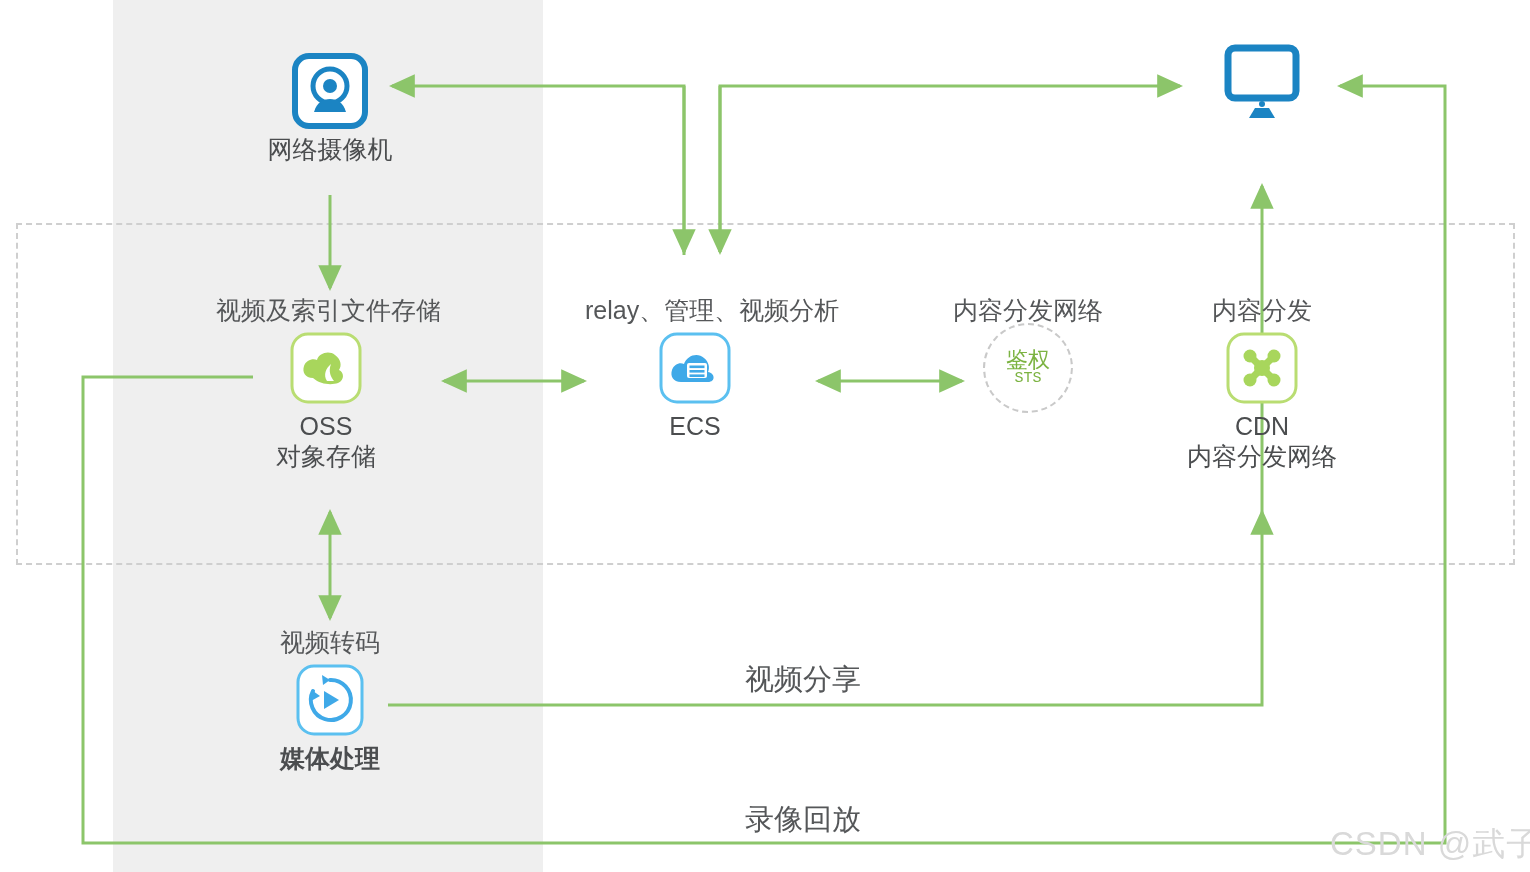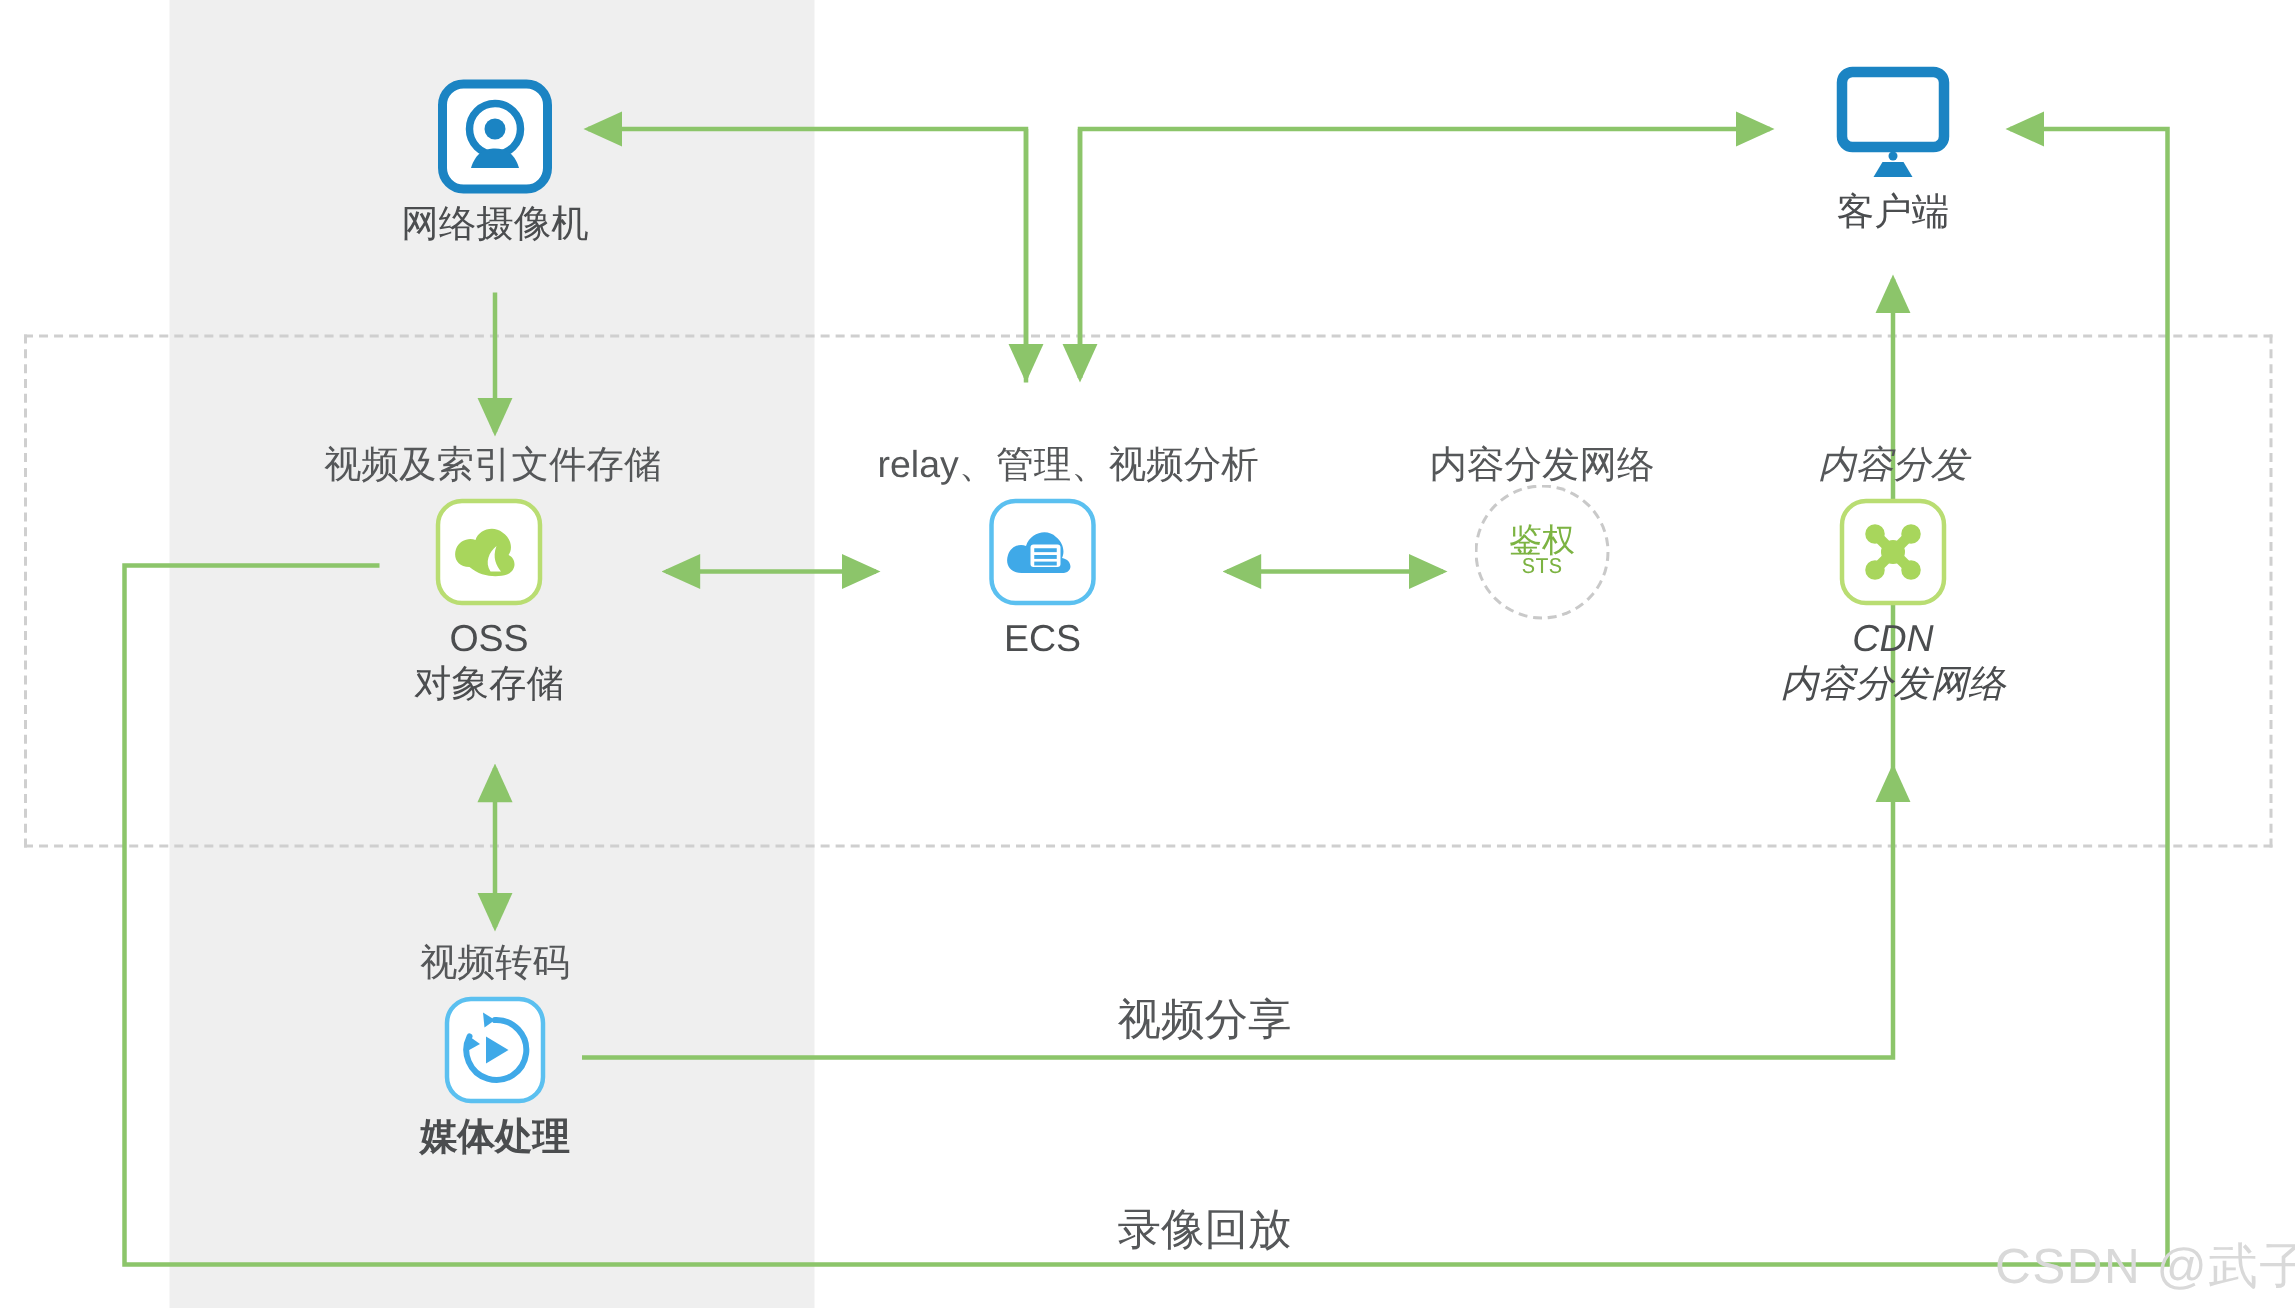--- a/index.html
+++ b/index.html
@@ -145,23 +145,20 @@
   </div>
 
   <div class="node" style="left:1152px;top:40px;">
     <div class="icon-wrap">
       <svg width="86" height="82" viewBox="0 0 86 82">
         <rect x="9" y="6" width="68" height="50" rx="7" ry="7" fill="#ffffff" stroke="#1b84c3" stroke-width="7"></rect>
         <circle cx="43" cy="62" r="3" fill="#1b84c3"></circle>
         <path d="M30,76 L36,66 L50,66 L56,76 z" fill="#1b84c3"></path>
       </svg>
     </div>
-    <div class="cap-bot">
-      <span class="cn">客户端</span>
-    </div>
   </div>
 
   <div class="node" style="left:216px;top:296px;">
     <div class="cap-top">视频及索引文件存储</div>
     <div class="icon-wrap">
       <svg width="78" height="78" viewBox="0 0 78 78">
         <rect x="5" y="5" width="68" height="68" rx="16" ry="16" fill="#ffffff" stroke="#b9dd72" stroke-width="3"></rect>
         <path d="M26,49 C18,49 15,43 17,37 C19,31 26,29 30,31 C32,24 42,21 48,26 C54,30 55,37 52,41 C57,43 58,51 51,54 C45,56 34,56 26,49 z" fill="#a8d65c"></path>
         <path d="M40,52 C36,46 39,39 44,35 C41,43 44,48 47,52 z" fill="#ffffff"></path>
       </svg>
@@ -192,21 +189,21 @@
   <div class="node" style="left:918px;top:296px;">
     <div class="cap-top">内容分发网络</div>
     <div class="icon-wrap">
       <div class="sts-circle">
         <span class="l1">鉴权</span>
         <span class="l2">STS</span>
       </div>
     </div>
   </div>
 
-  <div class="node" style="left:1152px;top:296px;font-style:italic;">
+  <div class="node" style="left:1152px;top:296px;">
     <div class="cap-top">内容分发</div>
     <div class="icon-wrap">
       <svg width="78" height="78" viewBox="0 0 78 78">
         <rect x="5" y="5" width="68" height="68" rx="16" ry="16" fill="#ffffff" stroke="#b9dd72" stroke-width="3"></rect>
         <g stroke="#a8d65c" stroke-width="7" stroke-linecap="round">
           <line x1="28" y1="28" x2="50" y2="50"></line>
           <line x1="50" y1="28" x2="28" y2="50"></line>
         </g>
         <circle cx="39" cy="39" r="8" fill="#a8d65c"></circle>
         <circle cx="27" cy="27" r="6.5" fill="#a8d65c"></circle>

